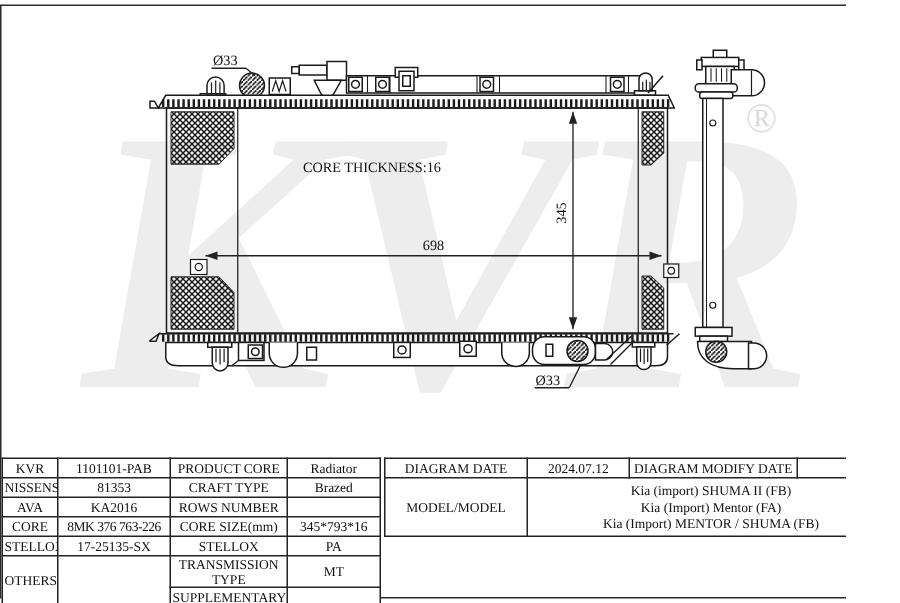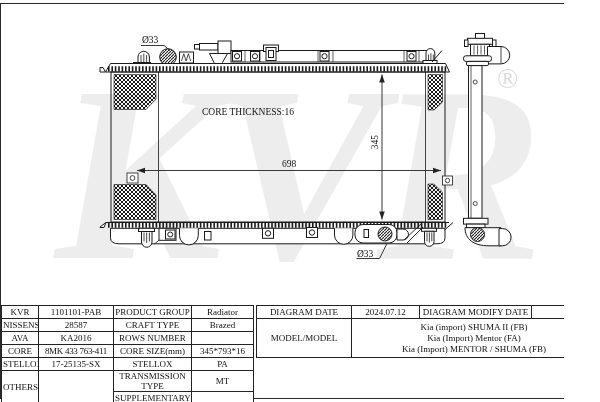--- a/index.html
+++ b/index.html
@@ -177,38 +177,38 @@
     <colgroup>
         <col style="width:37px">
         <col style="width:75px">
         <col style="width:78px">
         <col style="width:62px">
       </colgroup>
     <tbody>
         <tr style="height:13px">
       <td>KVR</td>
       <td>1101101-PAB</td>
-      <td>PRODUCT GROUP</td>
+      <td>PRODUCT CORE</td>
       <td>Radiator</td>
     </tr>
     <tr style="height:13px">
       <td>NISSENS</td>
-      <td>28587</td>
+      <td>81353</td>
       <td>CRAFT TYPE</td>
       <td>Brazed</td>
     </tr>
     <tr style="height:13px">
       <td>AVA</td>
       <td>KA2016</td>
       <td>ROWS NUMBER</td>
       <td></td>
     </tr>
     <tr style="height:13px">
       <td>CORE</td>
-      <td style="letter-spacing:-0.3px">8MK 433 763-411</td>
+      <td style="letter-spacing:-0.3px">8MK 376 763-226</td>
       <td>CORE SIZE(mm)</td>
       <td>345*793*16</td>
     </tr>
     <tr style="height:13px">
       <td>STELLOX</td>
       <td>17-25135-SX</td>
       <td>STELLOX</td>
       <td>PA</td>
     </tr>
     <tr style="height:20px">

